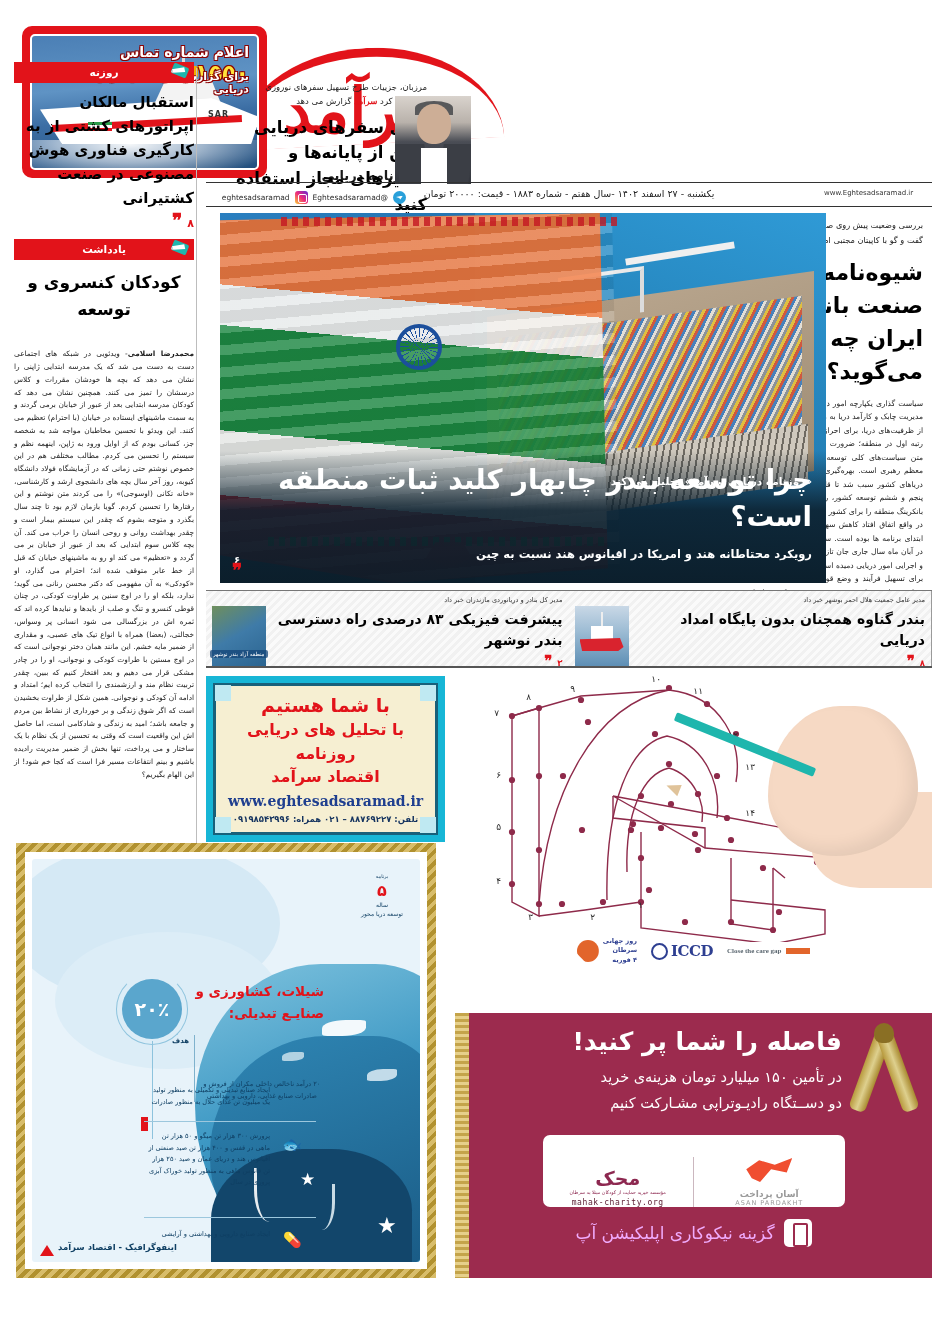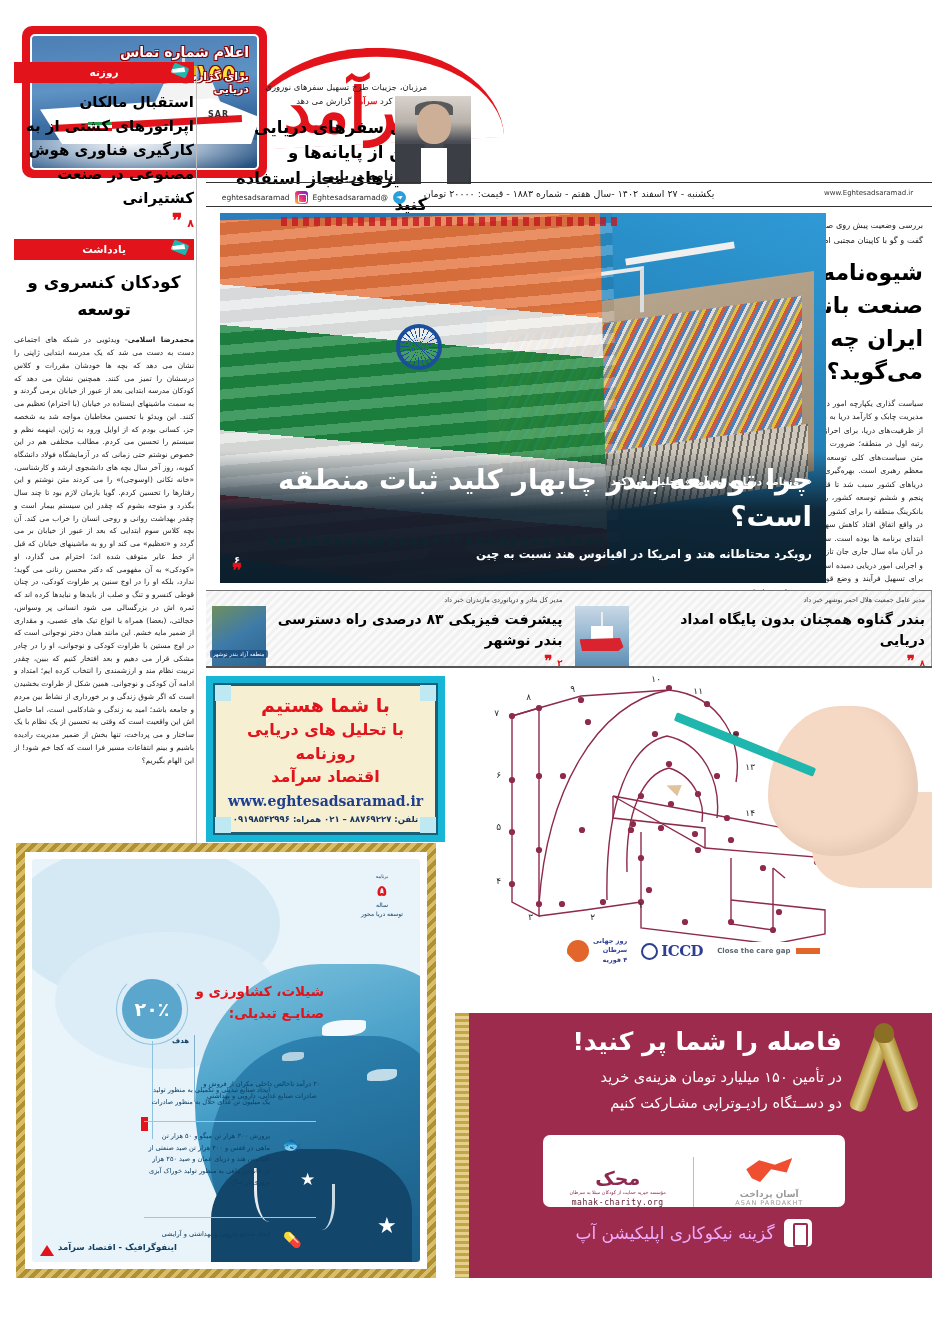--- a/index.html
+++ b/index.html
@@ -94,21 +94,21 @@
     text-align:center; padding:4px 6px 5px 6px; position:relative;
     margin-bottom:7px;
   }
   .sec-tag .pencil {
     position:absolute; right:6px; top:3px; width:16px; height:11px; display:block;
   }
   .lc-head { font-size:15px; font-weight:bold; line-height:1.6; text-align:right; color:#000; }
   .lc-head2 { font-size:17px; font-weight:bold; line-height:1.6; text-align:center; color:#000; padding:2px 0 6px; }
   .lc-body {
     font-size:7.4px; line-height:1.72; text-align:justify; color:#1b1b1b;
-    margin-top:5px;
+    margin-top:19px;
   }
   .lc-body b { font-weight:bold; }
   .col-rule { position:absolute; left:196px; top:68px; width:1px; height:1190px; background:#bdbdbd; }
 
   
   .rightcol { position:absolute; right:10px; top:218px; width:178px; text-align:right; }
   .rc-kicker { font-size:8.2px; line-height:1.8; color:#222; }
   .rc-head { margin-top:8px; font-size:22px; font-weight:bold; line-height:1.5; color:#000; }
   .rc-body { margin-top:9px; font-size:7.6px; line-height:1.78; text-align:justify; color:#1b1b1b; }
   .rc-more { margin-top:5px; font-size:8px; font-weight:bold; color:#000; }
@@ -241,21 +241,21 @@
 
   .puz-logos { position:absolute; left:0; right:0; bottom:2px; height:38px;
     display:flex; flex-direction:row-reverse; align-items:center; justify-content:center; gap:14px; }
   .lg-wcd { display:flex; flex-direction:row-reverse; align-items:center; gap:4px; }
   .lg-wcd-mark { width:22px; height:22px; border-radius:50%; background:#e2652b; position:relative;
     clip-path: polygon(0 0,100% 0,100% 100%,38% 100%,0 62%); }
   .lg-wcd-txt { font-size:6.5px; color:#2e3f91; font-weight:bold; line-height:1.45; text-align:right; }
   .lg-iccd { display:flex; flex-direction:row-reverse; align-items:center; gap:3px; }
   .lg-iccd-globe { width:17px; height:17px; border-radius:50%; border:2px solid #2e3f91; }
   .lg-iccd-txt { font-size:15px; font-weight:bold; color:#2e3f91; letter-spacing:-.5px; font-family:"DejaVu Serif",serif;}
-  .lg-close { direction:ltr; text-align:left; font-size:7px; font-weight:bold; color:#5b6770; line-height:1.5; }
+  .lg-close { direction:ltr; text-align:left; font-size:7px; font-weight:bold; color:#5b6770; line-height:1.5;font-family:Liberation Serif, serif; }
   .lg-close .bar { display:inline-block; width:24px; height:6px; background:#e2652b; vertical-align:middle; margin-left:3px;}
 
   
   .mahak { position:absolute; left:455px; top:1013px; width:477px; height:265px; background:#9c2b4e; }
   .mahak-gold { position:absolute; left:0; top:0; width:14px; height:100%;
     background: repeating-linear-gradient(180deg,#c4a44a 0 3px,#e6d08a 3px 6px); }
   .mk-title { position:absolute; right:90px; top:14px; font-size:25px; font-weight:bold; color:#fff; }
   .mk-l1 { position:absolute; right:90px; top:56px; font-size:14.5px; color:#fff; }
   .mk-l2 { position:absolute; right:90px; top:82px; font-size:14.5px; color:#fff; letter-spacing:.5px; }
   .ribbon { position:absolute; right:20px; top:8px; width:56px; height:92px; }

